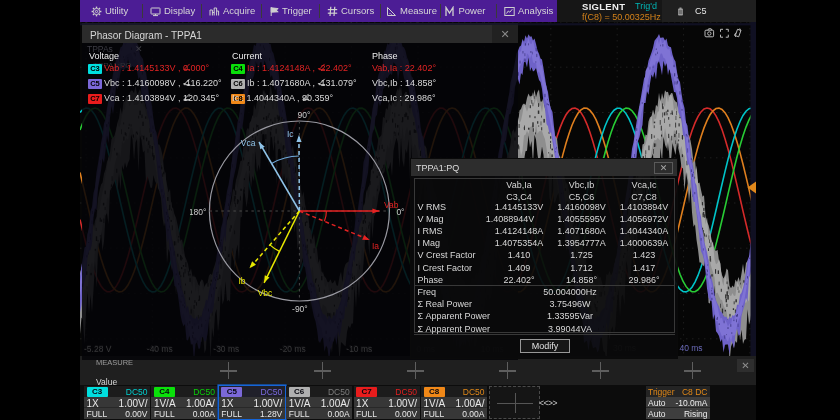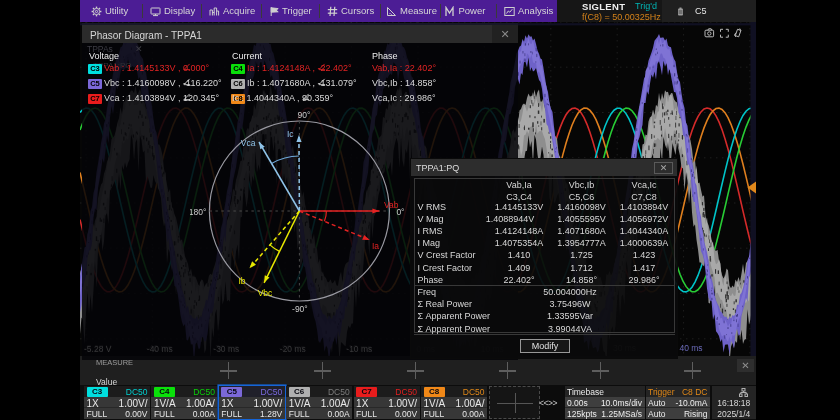--- a/index.html
+++ b/index.html
@@ -1408,50 +1408,27 @@
           <span class="l">1V/A</span>
           <span class="r">1.00A/</span>
         </div>
         <div class="r3">
           <span class="l">FULL</span>
           <span class="r">0.00A</span>
         </div>
       </div>
       <div class="dashslot"></div>
       <div class="arr">&lt;&lt;&gt;&gt;</div>
-      <div class="tbox" style="left:484.5px;width:80px">
-        <div class="h" style="background:#242424;color:#ececec">
-          <span class="l">Timebase</span>
-        </div>
-        <div class="v1">
-          <span class="l">0.00s</span>
-          <span class="r">10.0ms/div</span>
-        </div>
-        <div class="v2">
-          <span class="l">125kpts</span>
-          <span class="r">1.25MSa/s</span>
-        </div>
-      </div>
       <div class="tbox" style="left:565.5px;width:64.5px">
         <div class="h" style="background:#242424;color:#e08818">
           <span class="l">Trigger</span>
           <span class="r">C8 DC</span>
         </div>
         <div class="v1">
           <span class="l">Auto</span>
           <span class="r">-10.0mA</span>
         </div>
         <div class="v2">
           <span class="l">Auto</span>
           <span class="r">Rising</span>
         </div>
       </div>
-      <div id="dtbox">
-        <svg style="left:27px;top:1.5px;position:absolute" width="9" height="9" fill="none" stroke="#b0b0b0" stroke-width="1">
-          <rect x="3" y="0.5" width="3" height="2.5"></rect>
-          <rect x="0.5" y="6" width="2.5" height="2.5"></rect>
-          <rect x="6" y="6" width="2.5" height="2.5"></rect>
-          <path d="M4.5 3 v1.5 M1.7 6 v-1.5 h5.6 v1.5"></path>
-        </svg>
-        <div style="position:absolute;left:0;top:11.5px;width:100%">16:18:18</div>
-        <div style="position:absolute;left:0;top:22.5px;width:100%">2025/1/4</div>
-      </div>
     </div>
   </div>
 </body></html>

